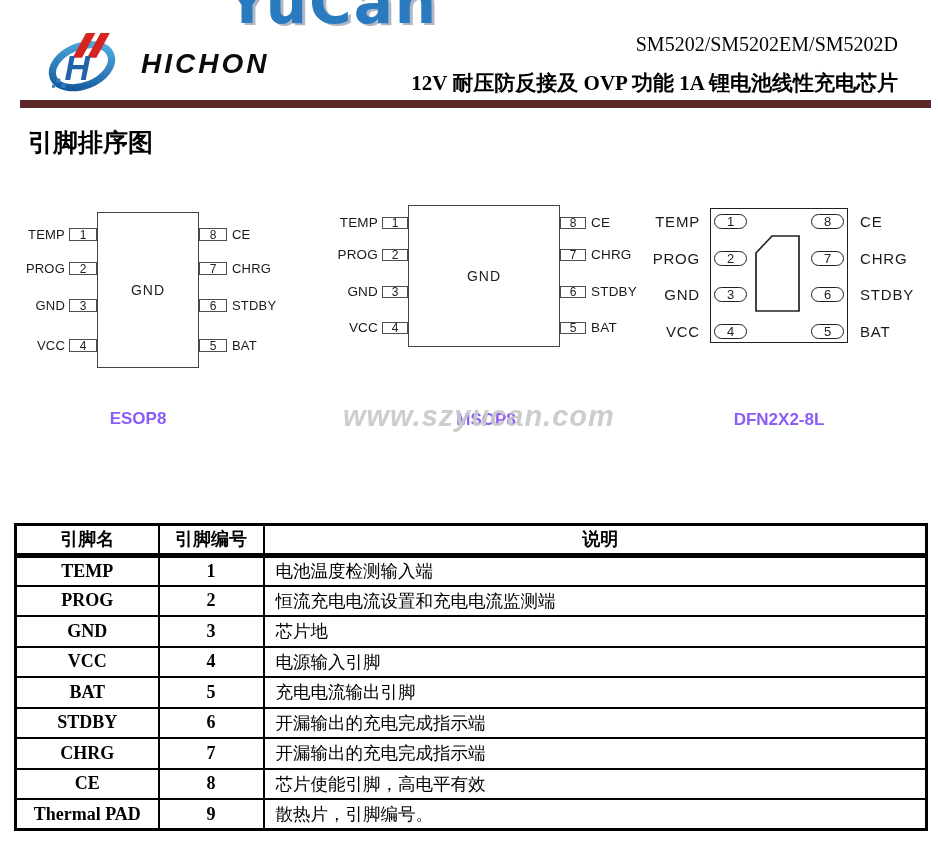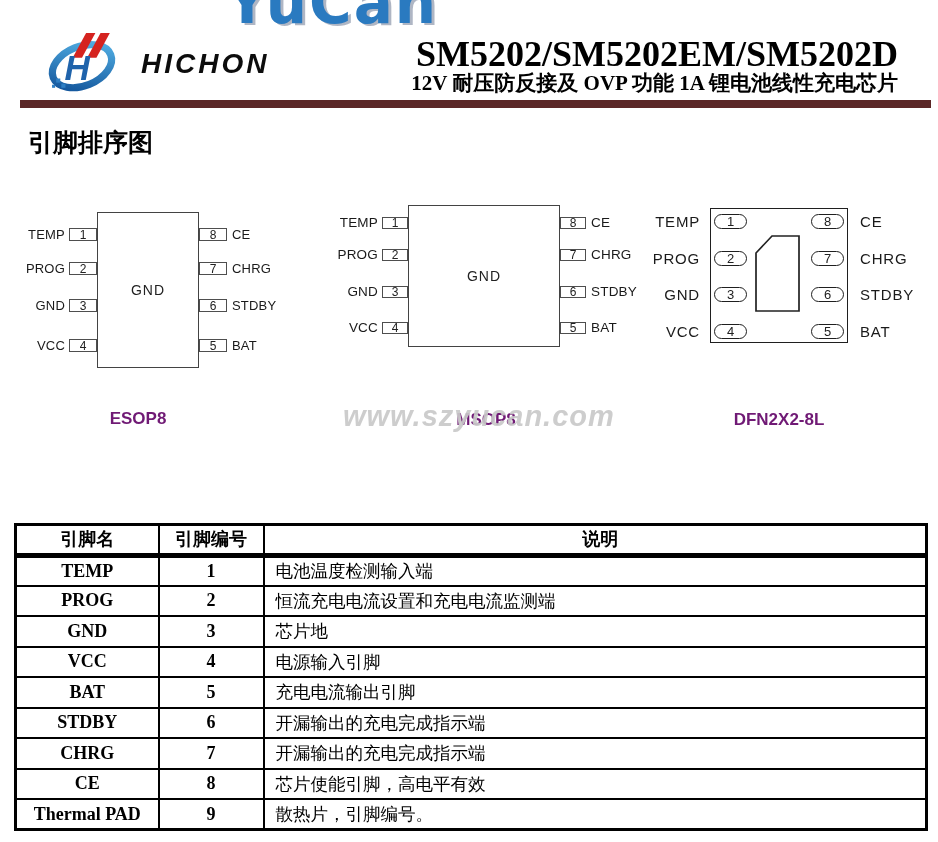--- a/index.html
+++ b/index.html
@@ -12,21 +12,21 @@
          font-weight:bold;font-size:58px;letter-spacing:2px;color:#2a7ac0;
          text-shadow:3px 2px 0 rgba(25,45,85,.35);white-space:nowrap;}
   .site-url{position:absolute;left:420px;top:1px;font-family:"Liberation Mono",monospace;
             font-weight:bold;font-size:25px;color:#e8429d;white-space:nowrap;}
 
   
   .hichon-logo{position:absolute;left:46px;top:30px;}
   .hichon-text{position:absolute;left:128px;top:48px;font-size:28px;font-weight:bold;
                font-style:italic;letter-spacing:3px;color:#0c0c0c;white-space:nowrap;margin-left:13px;}
   .doc-title{position:absolute;right:40px;top:33px;font-family:"Liberation Serif",serif;
-             font-weight:bold;font-size:36px;white-space:nowrap;}
+             font-weight:normal;font-size:20px;white-space:nowrap;}
   .doc-subtitle{position:absolute;right:40px;top:69px;font-family:"Liberation Serif",serif;
                 font-weight:bold;font-size:21px;white-space:nowrap;}
   .accent-bar{position:absolute;left:20px;top:100px;width:911px;height:8px;background:#5b2727;}
 
   
   .sec-heading{position:absolute;left:28px;font-size:25px;font-weight:bold;white-space:nowrap;}
   #pinout-heading{top:126px;}
   #pindesc-heading{top:476px;}
 
   
@@ -35,21 +35,21 @@
   .pkg-body{position:absolute;background:#fff;border:1.7px solid #434343;
             display:flex;align-items:center;justify-content:center;
             font-size:14px;letter-spacing:1px;color:#222;box-sizing:border-box;}
   .dfn-body{border-color:#1f1f1f;}
   .pin-box{position:absolute;background:#fff;border:1.5px solid #4e4e4e;
            display:flex;align-items:center;justify-content:center;
            font-size:12px;color:#222;box-sizing:border-box;}
   .dfn-pin{border:1.6px solid #1f1f1f;border-radius:8px;font-size:13px;}
   .pin-label{position:absolute;font-size:13px;color:#1a1a1a;white-space:nowrap;line-height:18px;}
   .pkg-caption{position:absolute;transform:translateX(-50%);font-size:17px;font-weight:600;
-               color:#701a75;white-space:nowrap;}
+               color:#8b5cf6;white-space:nowrap;}
   .watermark{position:absolute;left:343px;top:400px;font-size:29px;font-style:italic;
              font-weight:bold;letter-spacing:1px;color:rgba(201,201,201,0.92);
              z-index:5;white-space:nowrap;}
 
   
   .pin-table{position:absolute;left:14px;top:523px;width:911px;border-collapse:collapse;
              table-layout:fixed;background:#fff;border:3px solid #000;}
   .pin-table td{border:2px solid #000;height:30.5px;box-sizing:border-box;padding:0;
                 overflow:hidden;vertical-align:middle;}
   .pin-table tr.hdr td{border-bottom:5px solid #000;font-weight:bold;font-size:18px;}

